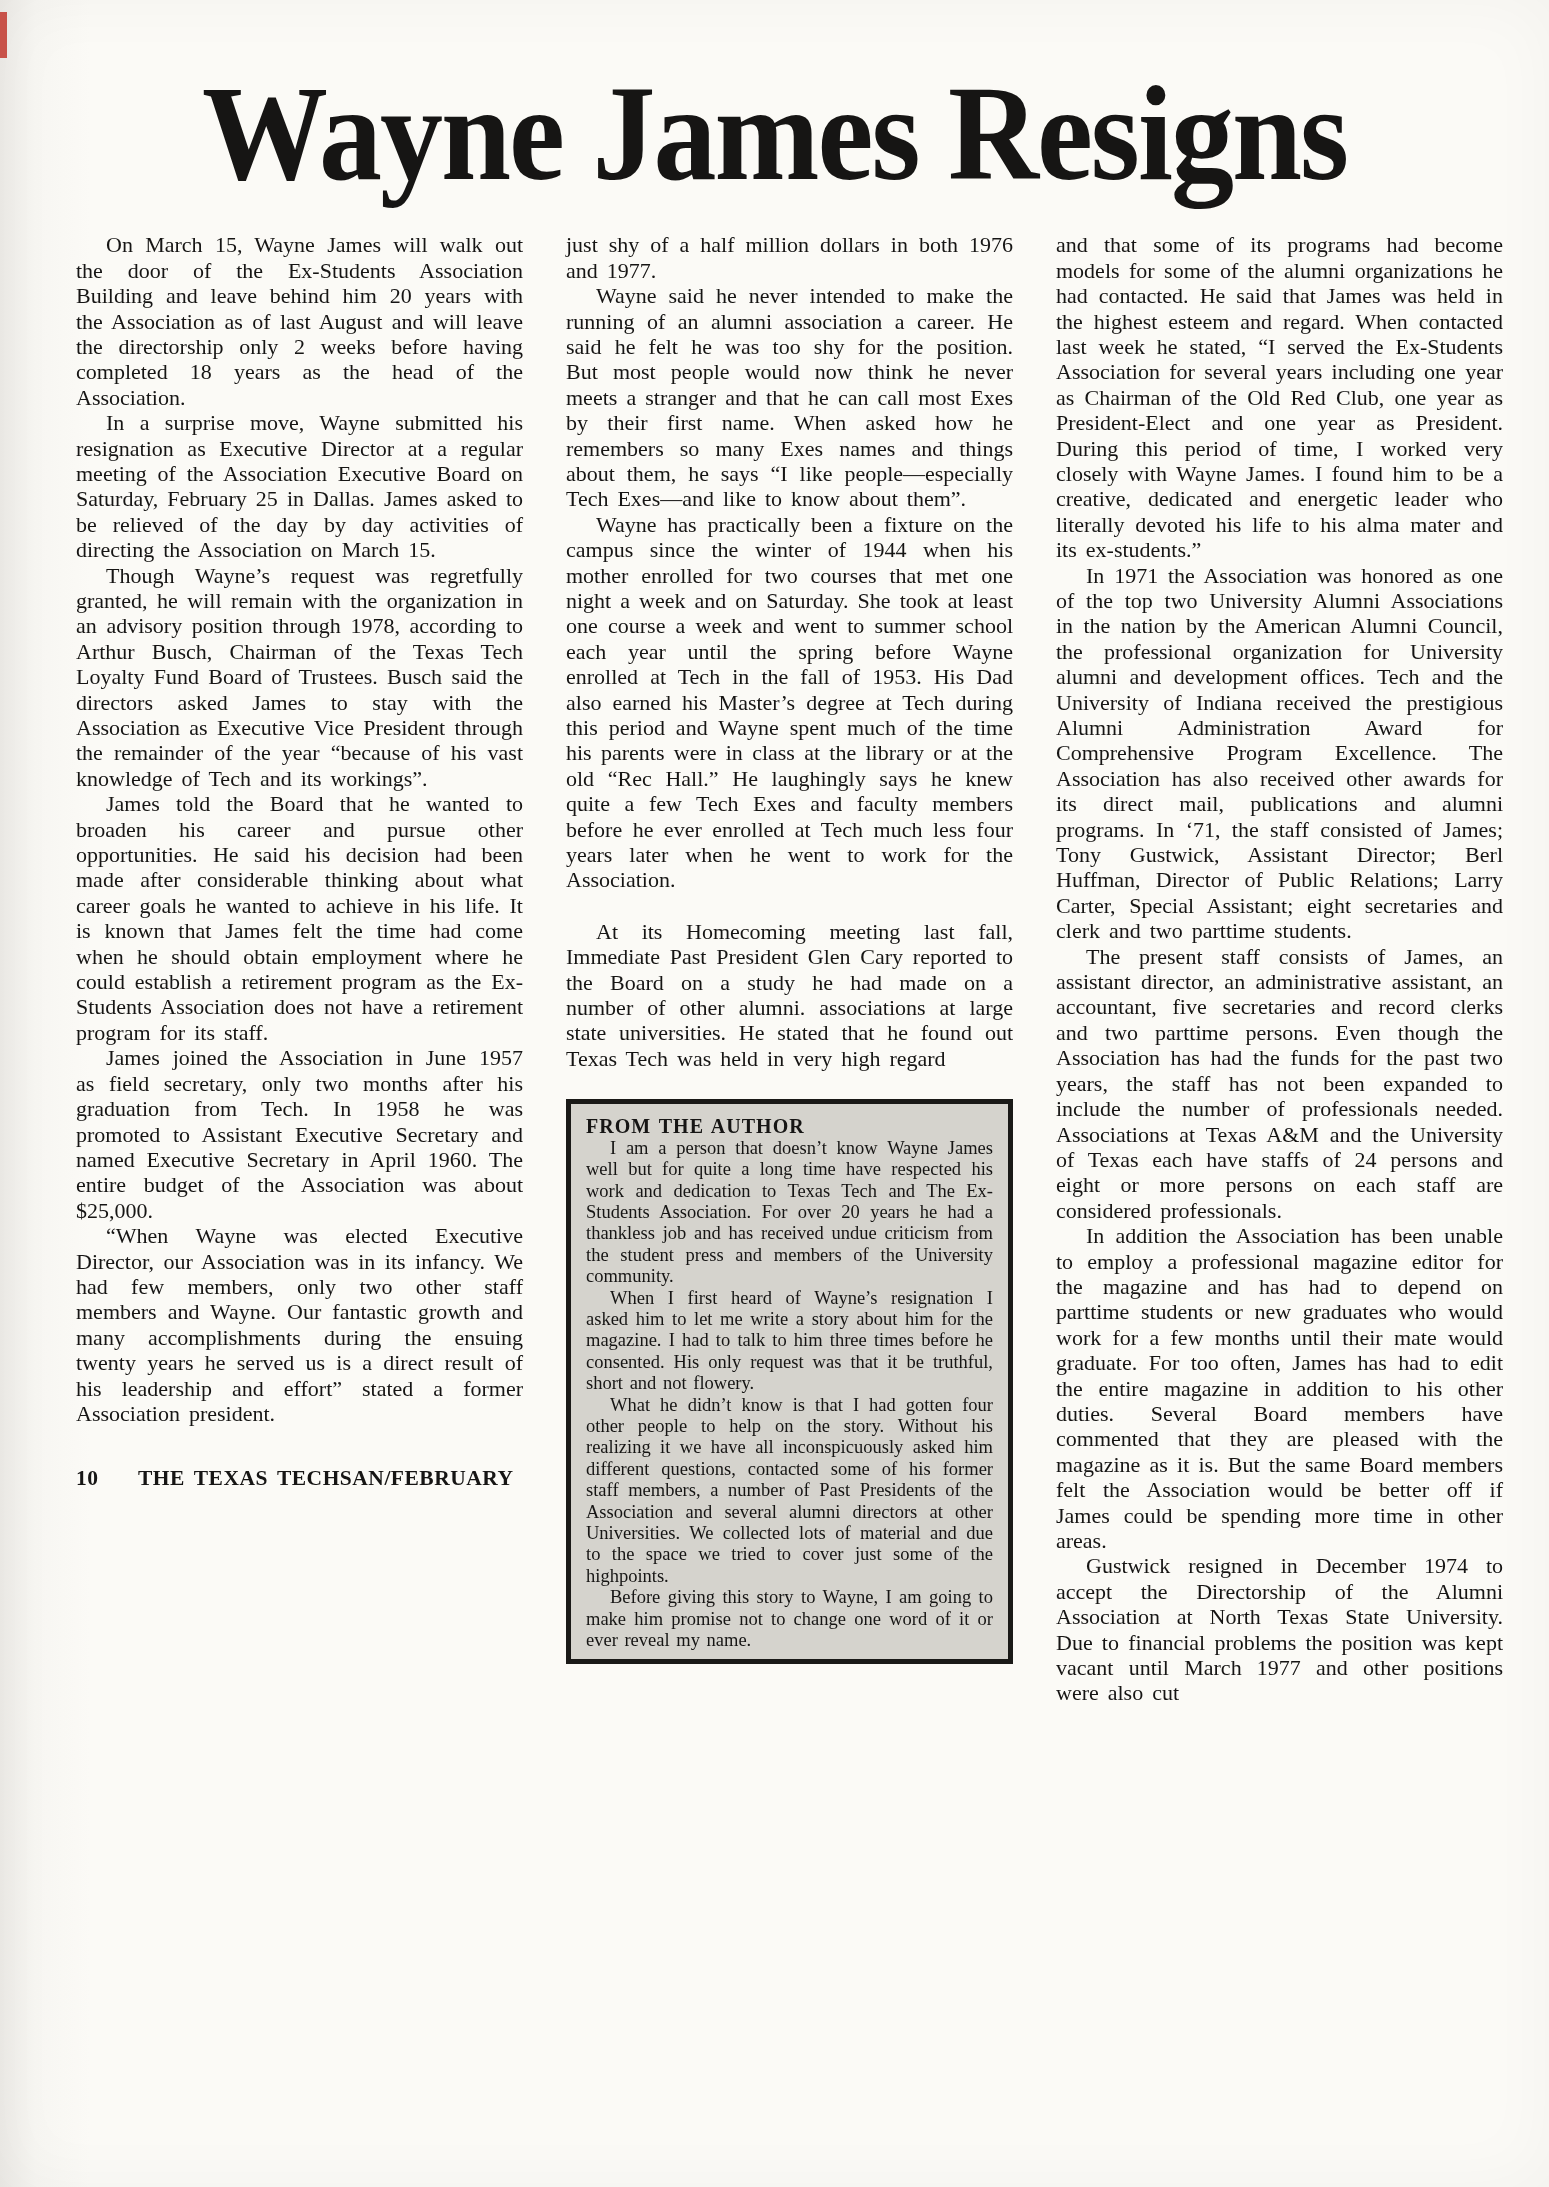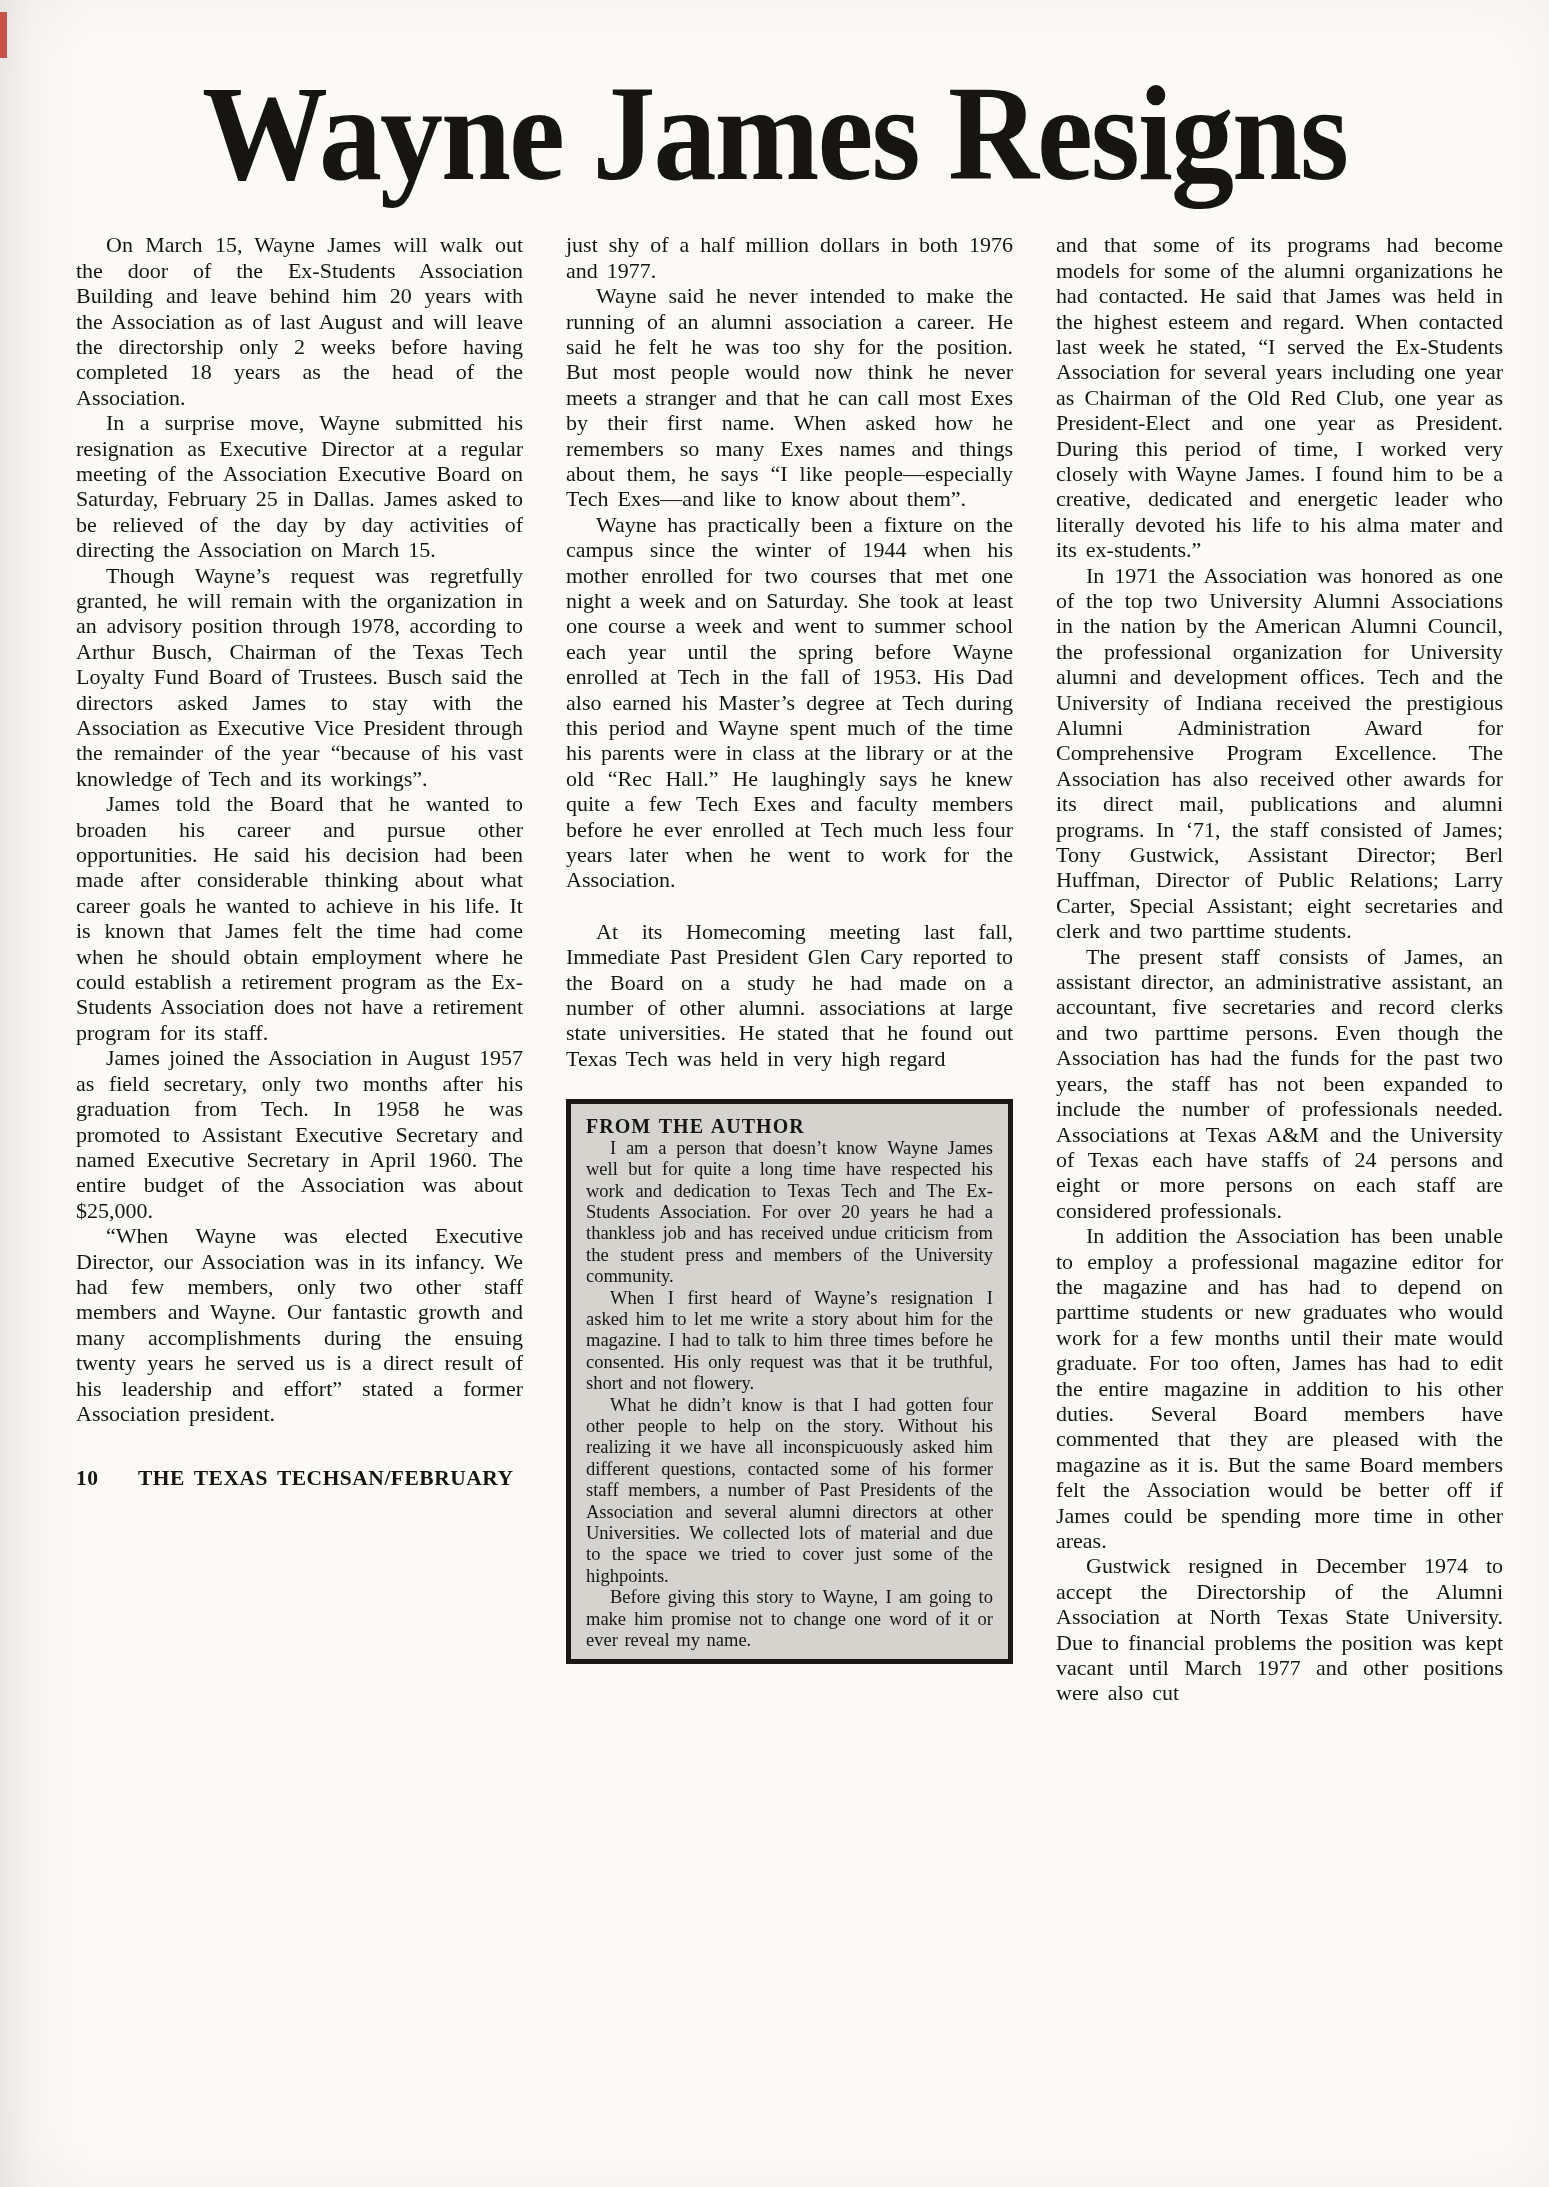--- a/index.html
+++ b/index.html
@@ -106,21 +106,21 @@
 
   <h1 class="headline">Wayne James Resigns</h1>
 
   <div class="columns">
 
     <div class="col">
       <p>On March 15, Wayne James will walk out the door of the Ex-Students Association Building and leave behind him 20 years with the Association as of last August and will leave the directorship only 2 weeks before having completed 18 years as the head of the Association.</p>
       <p>In a surprise move, Wayne submitted his resignation as Executive Director at a regular meeting of the Association Executive Board on Saturday, February 25 in Dallas. James asked to be relieved of the day by day activities of directing the Association on March 15.</p>
       <p>Though Wayne’s request was regretfully granted, he will remain with the organization in an advisory position through 1978, according to Arthur Busch, Chairman of the Texas Tech Loyalty Fund Board of Trustees. Busch said the directors asked James to stay with the Association as Executive Vice President through the remainder of the year “because of his vast knowledge of Tech and its workings”.</p>
       <p>James told the Board that he wanted to broaden his career and pursue other opportunities. He said his decision had been made after considerable thinking about what career goals he wanted to achieve in his life. It is known that James felt the time had come when he should obtain employment where he could establish a retirement program as the Ex-Students Association does not have a retirement program for its staff.</p>
-      <p>James joined the Association in August 1957 as field secretary, only two months after his graduation from Tech. In 1958 he was promoted to Assistant Executive Secretary and named Executive Secretary in April 1960. The entire budget of the Association was about $25,000.</p>
+      <p>James joined the Association in June 1957 as field secretary, only two months after his graduation from Tech. In 1958 he was promoted to Assistant Executive Secretary and named Executive Secretary in April 1960. The entire budget of the Association was about $25,000.</p>
       <p>“When Wayne was elected Executive Director, our Association was in its infancy. We had few members, only two other staff members and Wayne. Our fantastic growth and many accomplishments during the ensuing twenty years he served us is a direct result of his leadership and effort” stated a former Association president.</p>
       <div class="page-footer">
         <span>10</span>
         <span class="pub">THE TEXAS TECHSAN/FEBRUARY</span>
       </div>
     </div>
 
     <div class="col">
       <p class="cont">just shy of a half million dollars in both 1976 and 1977.</p>
       <p>Wayne said he never intended to make the running of an alumni association a career. He said he felt he was too shy for the position. But most people would now think he never meets a stranger and that he can call most Exes by their first name. When asked how he remembers so many Exes names and things about them, he says “I like people—especially Tech Exes—and like to know about them”.</p>

